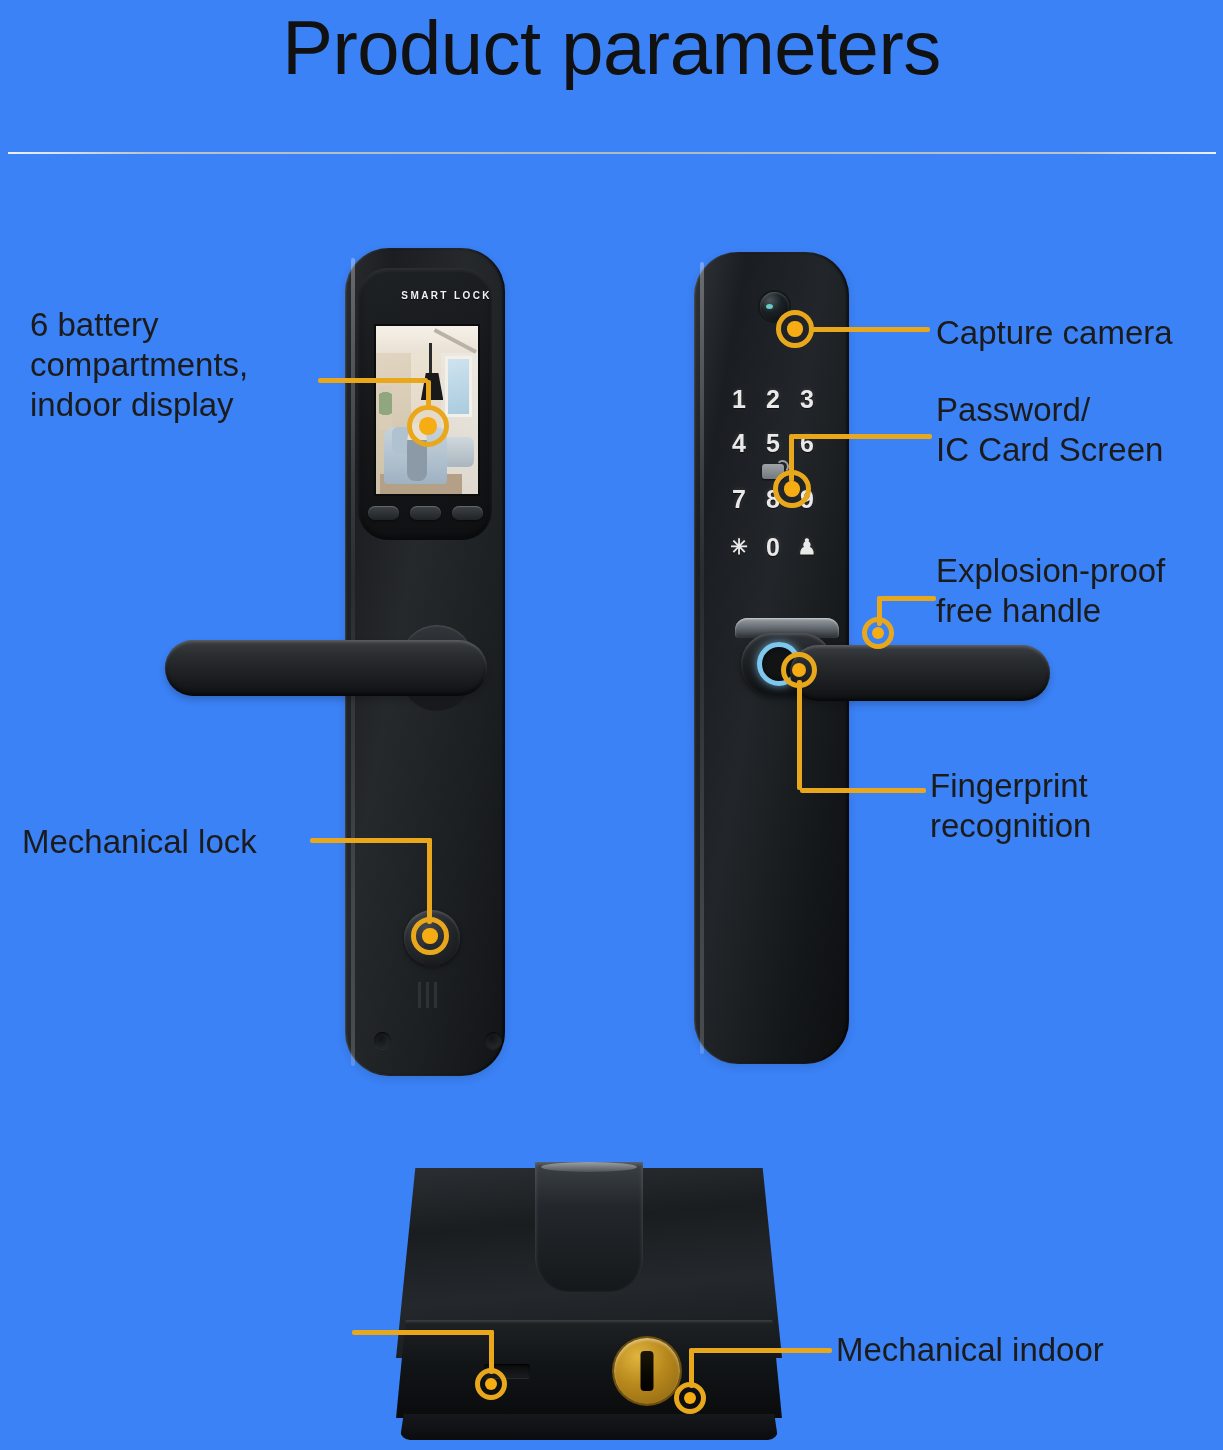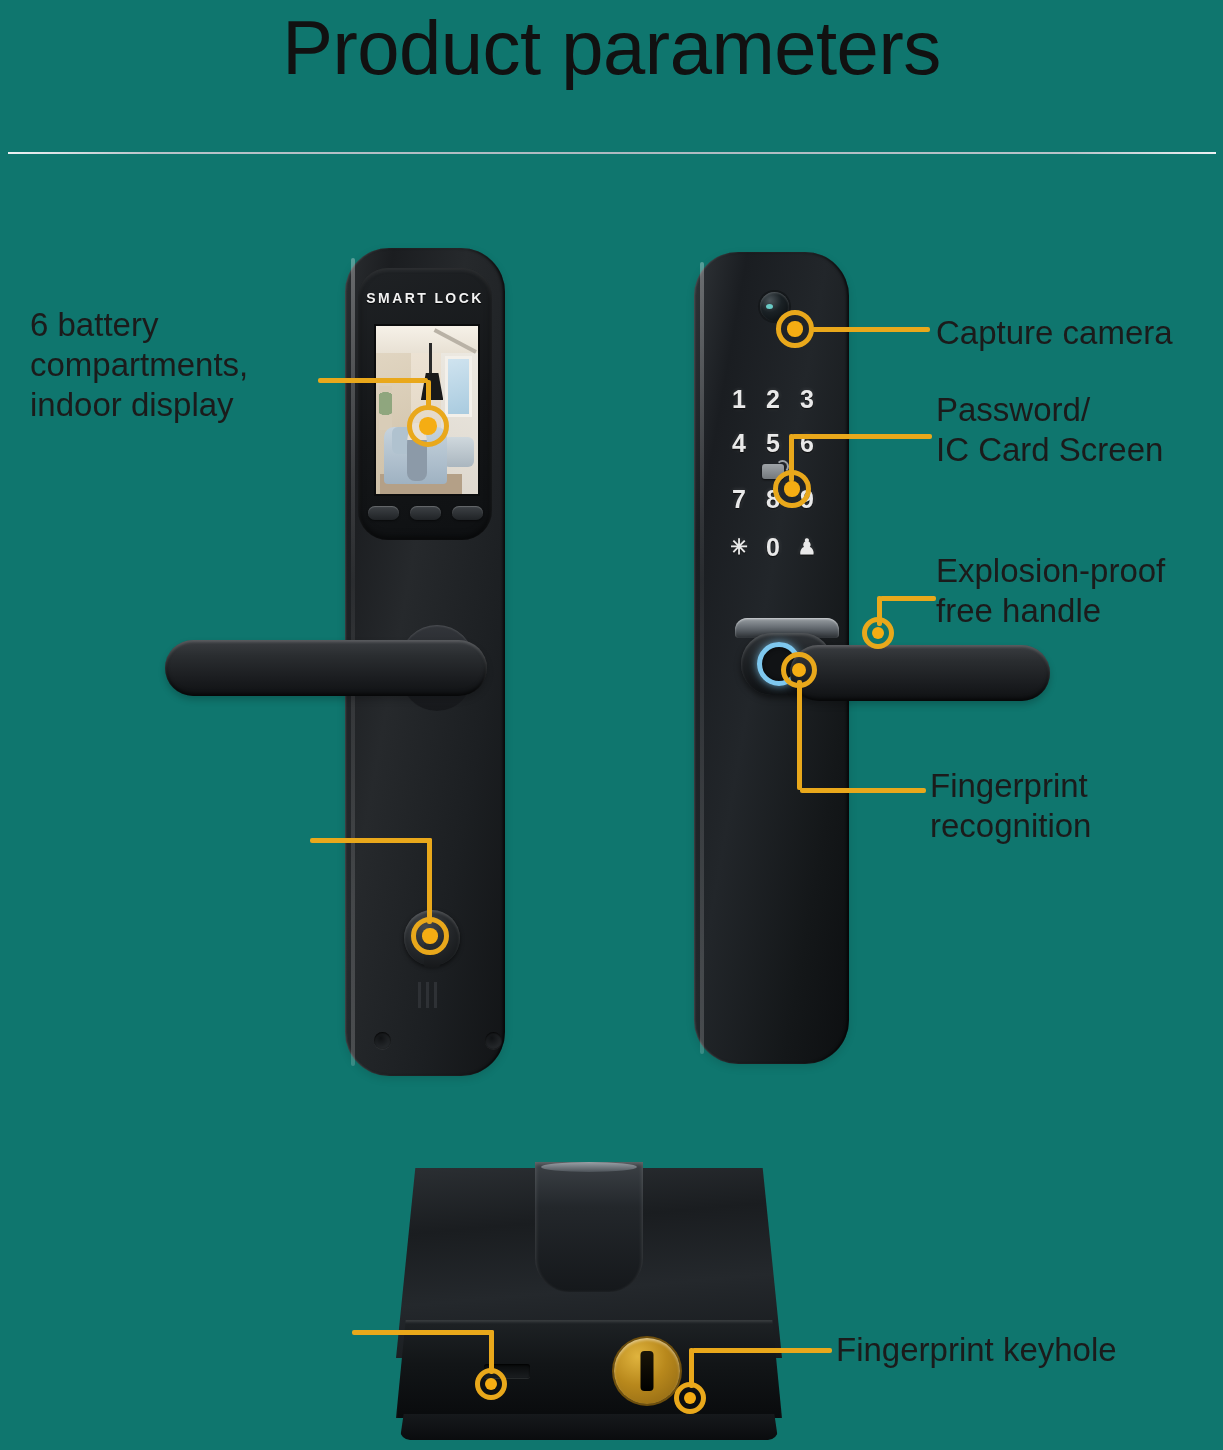--- a/index.html
+++ b/index.html
@@ -2,21 +2,21 @@
 <html><head>
 <meta charset="utf-8">
 <style>
   * { box-sizing: border-box; margin: 0; padding: 0; }
   html, body {
     width: 1223px; height: 1450px;
     background: #ffffff;
     font-family: "Liberation Sans", sans-serif;
     overflow: hidden;
   }
-  #root { position: relative; width: 1223px; height: 1450px; background:#0f766e; }
+  #root { position: relative; width: 1223px; height: 1450px; background:#3b82f6; }
 
   
   .page-title {
     position: absolute; left: 0; top: 4px; width: 1223px;
     text-align: center;
     font-size: 76px; font-weight: 400; color: #111;
     letter-spacing: -0.5px;
     font-family: "Liberation Sans", sans-serif;
   }
   .title-rule {
@@ -68,22 +68,22 @@
     background:linear-gradient(to bottom, rgba(255,255,255,.30), rgba(255,255,255,.06) 40%, rgba(255,255,255,.18));
   }
 
   
   .face-inset {
     position: absolute; border-radius: 30px;
     background: linear-gradient(160deg,#1f2225 0%, #141618 55%, #0e1012 100%);
     box-shadow: inset 0 2px 4px rgba(255,255,255,.10), inset 0 -3px 7px rgba(0,0,0,.6);
   }
   .brand-text {
-    position: absolute; width: 100%; text-align: center;
-    color: #f2f2f2; font-size: 14px; font-weight: 700;
+    position: absolute; width: 100%; text-align: right;
+    color: #f2f2f2; font-size: 10px; font-weight: 700;
     letter-spacing: 2.4px;
     font-family: "Liberation Sans", sans-serif;
     text-shadow: 0 1px 1px rgba(0,0,0,.9);
   }
 
   
   .display-screen {
     position: absolute; overflow: hidden;
     background: linear-gradient(175deg,#efe6d8 0%, #e7dccb 45%, #d9cfc0 100%);
     box-shadow: inset 0 0 6px rgba(0,0,0,.35), 0 0 0 2px #0b0c0d;
@@ -336,20 +336,21 @@
     <div class="keyhole" style="left:218px; bottom:36px;"></div>
   </div>
 
   <div class="callout" style="left:30px; top:305px; width:300px;">6 battery
 compartments,
 indoor display</div>
   <div class="lead-h" style="left:318px; top:378px; width:110px;"></div>
   <div class="marker" style="left:407px; top:405px; width:42px; height:42px;"></div>
   <div class="lead-v" style="left:426px; top:380px; height:28px;"></div>
 
+  <div class="callout" style="left:22px; top:822px; width:320px;">Mechanical lock</div>
   <div class="lead-h" style="left:310px; top:838px; width:122px;"></div>
   <div class="lead-v" style="left:427px; top:838px; height:86px;"></div>
   <div class="marker" style="left:411px; top:917px; width:38px; height:38px;"></div>
 
   <div class="callout right" style="left:936px; top:313px; width:290px;">Capture camera</div>
   <div class="marker" style="left:776px; top:310px; width:38px; height:38px;"></div>
   <div class="lead-h" style="left:812px; top:327px; width:118px;"></div>
 
   <div class="callout right" style="left:936px; top:390px; width:300px;">Password/
 IC Card Screen</div>
@@ -366,18 +367,18 @@
   <div class="callout right" style="left:930px; top:766px; width:300px;">Fingerprint
 recognition</div>
   <div class="lead-h" style="left:800px; top:788px; width:126px;"></div>
   <div class="lead-v" style="left:797px; top:680px; height:110px;"></div>
   <div class="marker" style="left:781px; top:652px; width:36px; height:36px;"></div>
 
   <div class="lead-h" style="left:352px; top:1330px; width:142px;"></div>
   <div class="lead-v" style="left:489px; top:1330px; height:44px;"></div>
   <div class="marker" style="left:475px; top:1368px; width:32px; height:32px;"></div>
 
-  <div class="callout right" style="left:836px; top:1330px; width:380px;">Fingerprint keyhole</div>
+  <div class="callout right" style="left:836px; top:1330px; width:380px;">Mechanical indoor</div>
   <div class="lead-h" style="left:692px; top:1348px; width:140px;"></div>
   <div class="lead-v" style="left:689px; top:1348px; height:40px;"></div>
   <div class="marker" style="left:674px; top:1382px; width:32px; height:32px;"></div>
 
 </div>
 
 </body></html>

